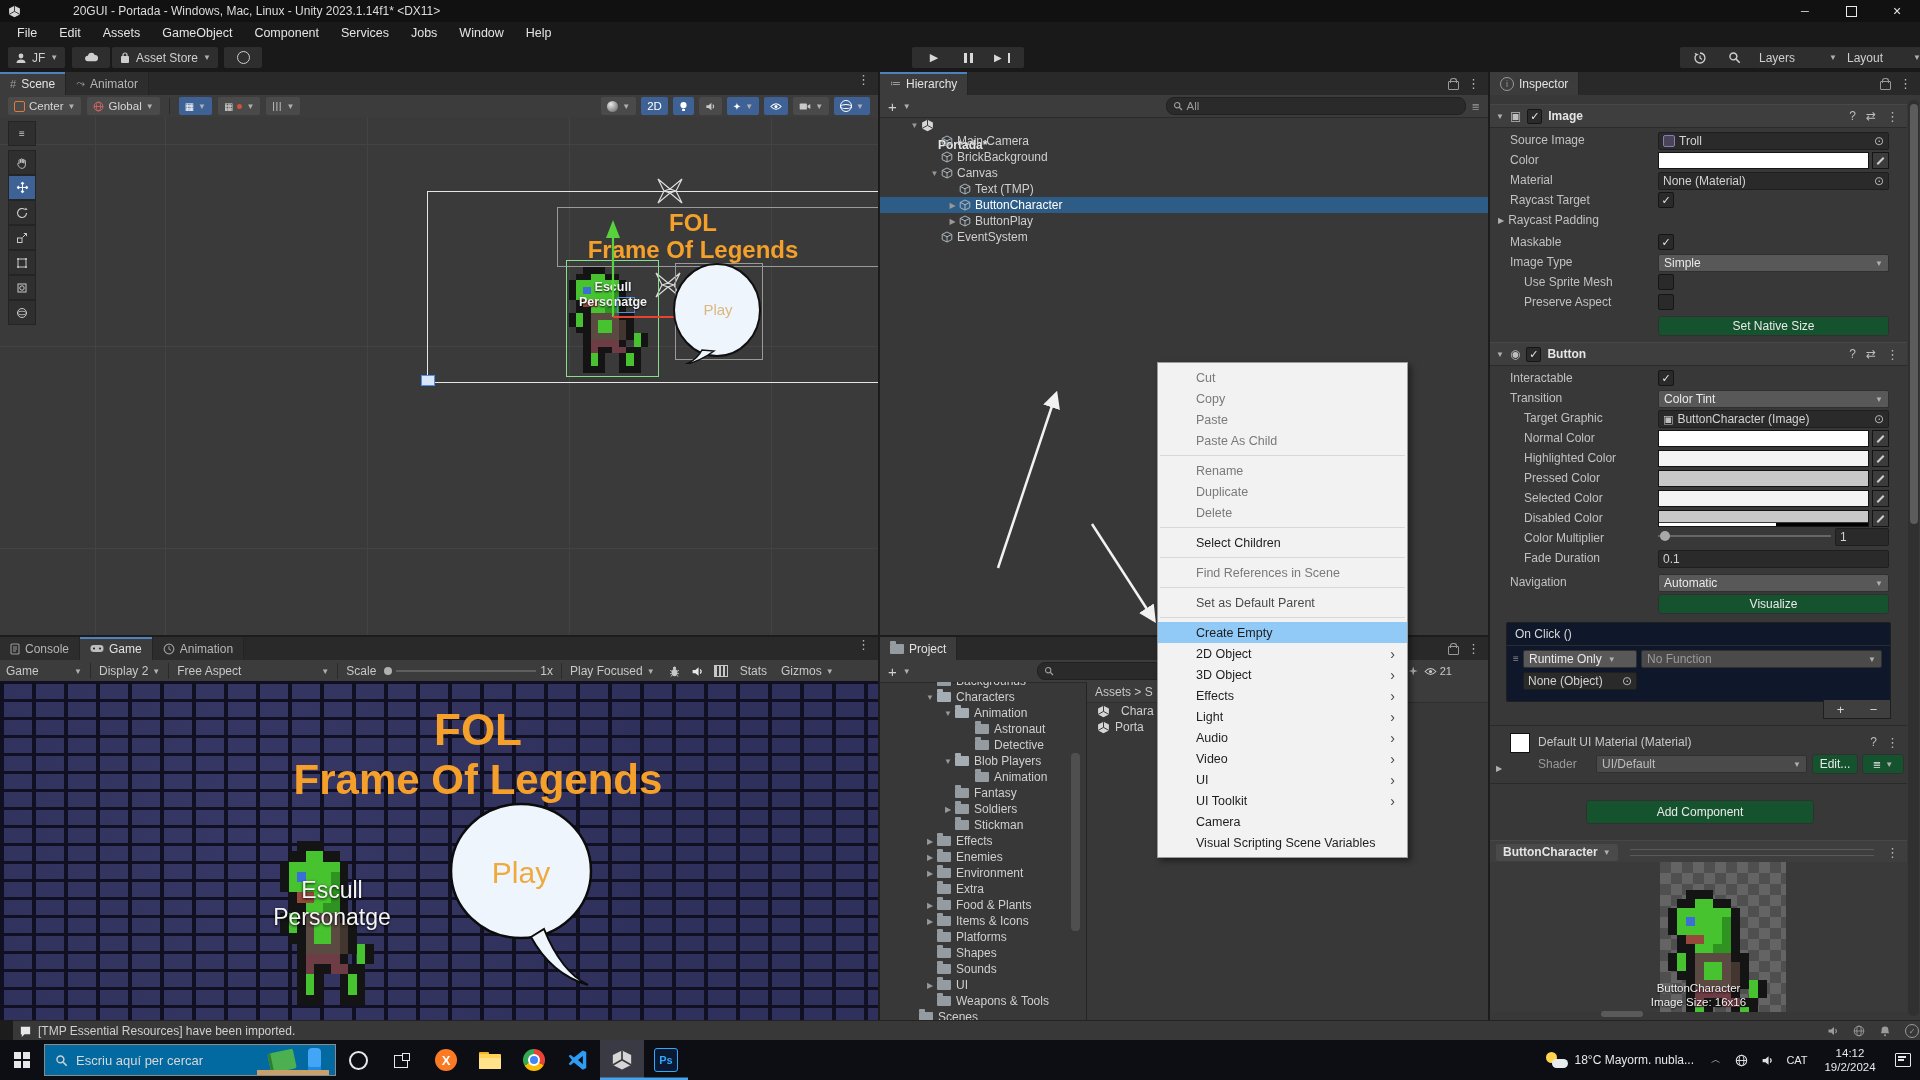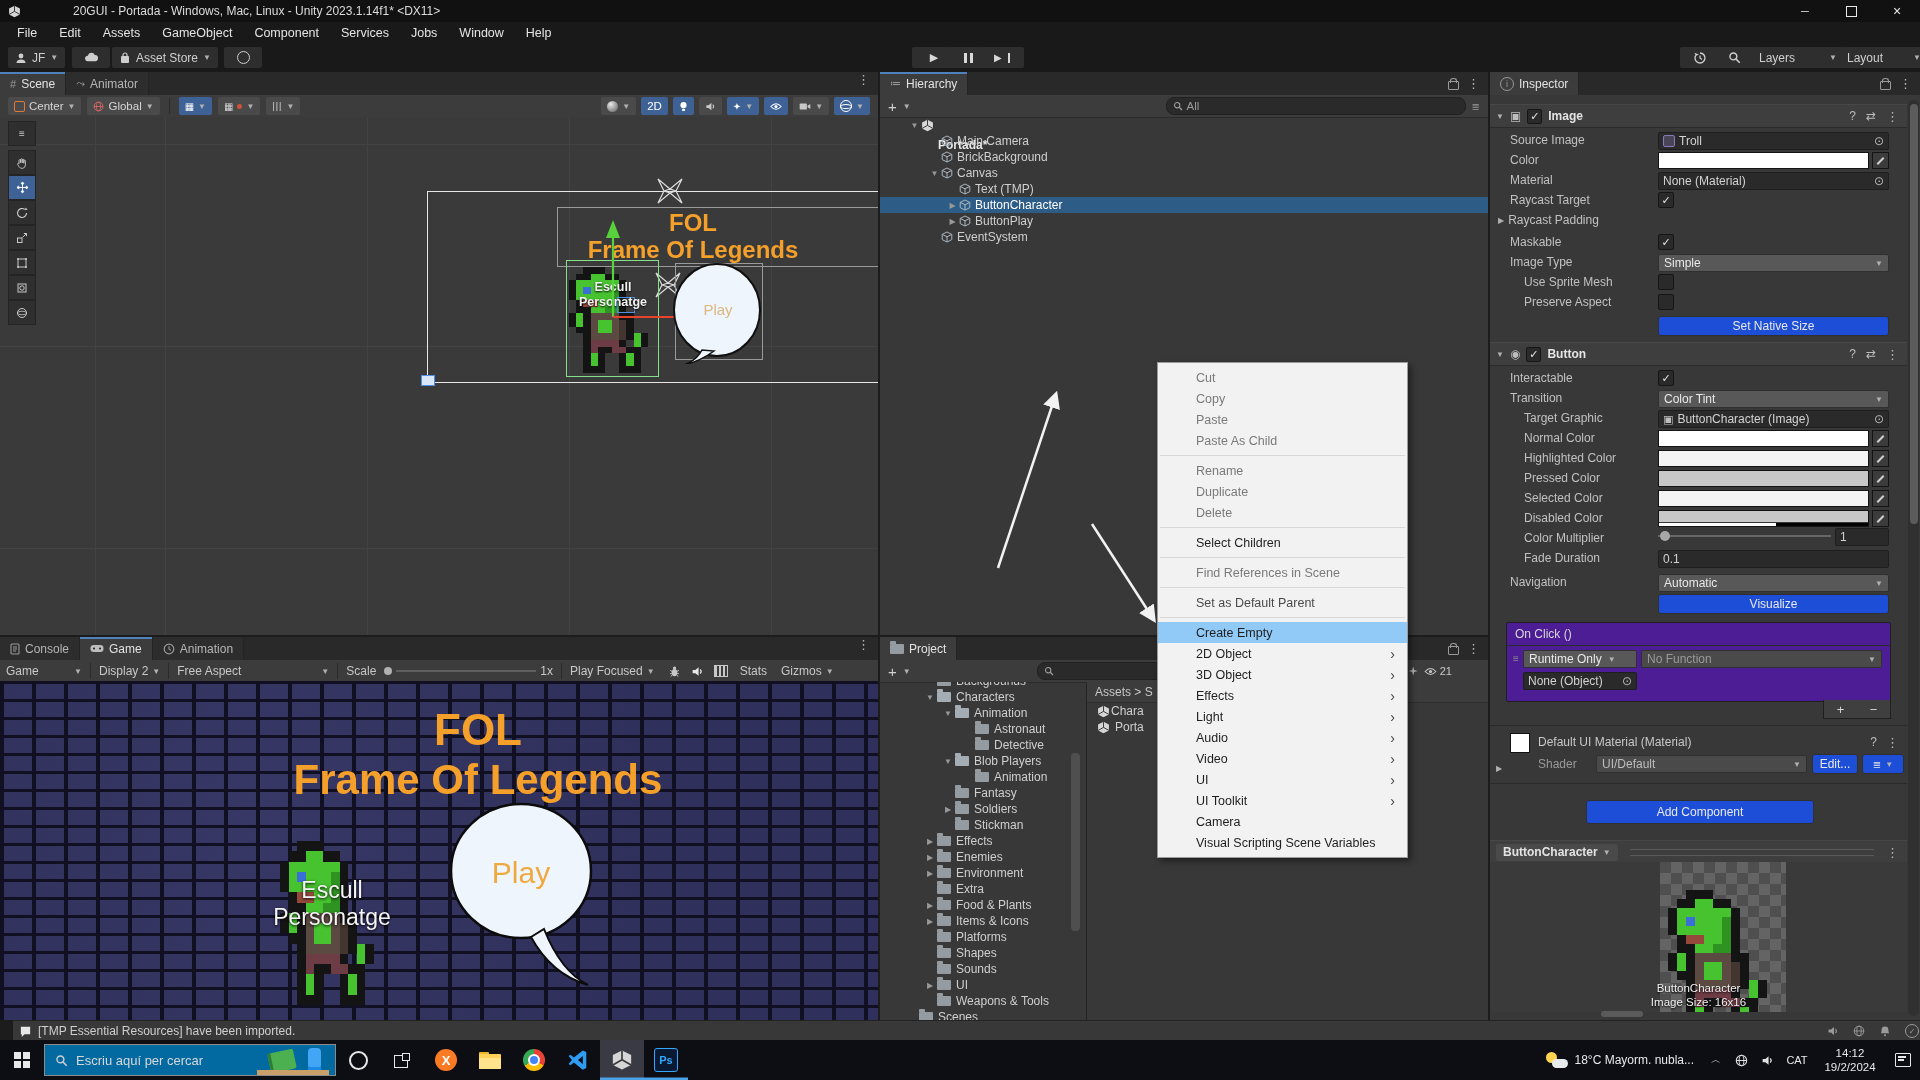--- a/index.html
+++ b/index.html
@@ -39,21 +39,21 @@
   .prow.d0{padding-left:26px;} .prow.d1{padding-left:44px;} .prow.d2{padding-left:62px;} .prow.d3{padding-left:82px;}
   .fold{width:14px;height:10px;background:#949ba1;border-radius:1px;position:relative;flex:none;margin:0 5px 0 1px;}
   .fold:before{content:'';position:absolute;left:0;top:-3px;width:6px;height:3px;background:#949ba1;border-radius:1px 1px 0 0;}
   .prow.open .fold{background:#a5adb4;} .prow.open .fold:before{background:#a5adb4;}
   
   .ilabel{position:absolute;left:20px;height:20px;display:flex;align-items:center;color:#c1c1c1;font-size:12px;white-space:nowrap;}
   .ilabel.ind{left:34px;}
   .ifield{position:absolute;left:168px;right:18px;height:16px;background:#2a2a2a;border:1px solid #1e1e1e;border-radius:2px;color:#d2d2d2;font-size:12px;display:flex;align-items:center;gap:4px;padding:0 4px;}
   .idrop{position:absolute;left:168px;right:18px;height:16px;background:#585858;border:1px solid #303030;border-radius:2px;color:#e9e9e9;font-size:12px;display:flex;align-items:center;padding:0 5px;}
   .idrop .caret{margin-left:auto;}
-  .ibtn{position:absolute;height:18px;background:#1d4ed8;border:1px solid #303030;border-radius:3px;color:#e9e9e9;font-size:12px;display:flex;align-items:center;justify-content:center;}
+  .ibtn{position:absolute;height:18px;background:#14532d;border:1px solid #303030;border-radius:3px;color:#e9e9e9;font-size:12px;display:flex;align-items:center;justify-content:center;}
   .chk{position:absolute;left:168px;width:14px;height:14px;background:#2a2a2a;border:1px solid #151515;border-radius:2px;color:#e8e8e8;font-size:11px;display:flex;align-items:center;justify-content:center;}
   .swatch{position:absolute;left:168px;right:38px;height:15px;border:1px solid #141414;}
   .pip{position:absolute;right:18px;width:15px;height:15px;background:#3c3c3c;border:1px solid #141414;display:flex;align-items:center;justify-content:center;}
   .pip:before{content:'';width:9px;height:2px;background:#cfcfcf;transform:rotate(-45deg);}
   .comphead{position:absolute;left:0;right:0;height:22px;background:#3e3e3e;border-top:1px solid #474747;border-bottom:1px solid #2b2b2b;display:flex;align-items:center;gap:6px;padding-left:6px;color:#e4e4e4;font-size:12px;font-weight:bold;}
   .objpick{margin-left:auto;color:#b8b8b8;font-size:12px;}
   
   .cmenu{left:1157px;top:362px;width:251px;background:#f2f2f2;border:1px solid #9b9b9b;box-shadow:3px 3px 6px rgba(0,0,0,.45);z-index:50;padding:4px 0;box-sizing:border-box;}
   .cm-item{height:21px;display:flex;align-items:center;padding:0 12px 0 38px;font-size:12.5px;color:#1e1e1e;}
   .cm-item .cm-sub{margin-left:auto;font-size:14px;color:#444;}
@@ -771,21 +771,21 @@
     <div class="ifield" style="top:455px">
         <span>0.1</span>
       </div>
     <div class="ilabel" style="top:477px">Navigation</div>
     <div class="idrop" style="top:479px">
         <span>Automatic</span>
         <span class="caret">▼</span>
       </div>
     <div class="ibtn" style="top:499px;left:168px;right:18px">Visualize</div>
 
-    <div class="r" style="left:16px;right:16px;top:527px;height:78px;background:#4c1d95;border:1px solid #1f1f1f;border-radius:2px">
+    <div class="r" style="left:16px;right:16px;top:527px;height:78px;background:#0f172a;border:1px solid #1f1f1f;border-radius:2px">
       <div style="height:22px;display:flex;align-items:center;padding-left:8px;color:#d8d8d8;font-size:12px;border-bottom:1px solid #2c2c2c">
           <span>On Click ()</span>
         </div>
       <div style="position:absolute;left:6px;top:30px;color:#8a8a8a;font-size:10px">≡</div>
       <div class="idrop" style="left:16px;right:auto;width:102px;top:27px">
           <span>Runtime Only</span>
           <span class="caret" style="margin-left:6px">▼</span>
         </div>
       <div class="idrop" style="left:134px;right:8px;top:27px;background:#4a4a4a;color:#9a9a9a">
           <span>No Function</span>
@@ -1316,21 +1316,21 @@
   <div class="r" style="left:206px;top:45px;right:0;bottom:0;border-left:1px solid #242424">
     <div style="height:20px;display:flex;align-items:center;padding-left:8px;color:#c8c8c8;font-size:12px;background:#3c3c3c;border-bottom:1px solid #2e2e2e">
         <span>Assets &gt; S</span>
       </div>
     <div>
 
     <div class="prow" style="padding-left:10px">
           <svg width="13" height="13">
             <use href="#ulogo"></use>
           </svg>
-          <span style="margin-left:1px">Chara</span>
+          <span style="margin-left:11px">Chara</span>
         </div>
         <div class="prow" style="padding-left:10px">
           <svg width="13" height="13">
             <use href="#ulogo"></use>
           </svg>
           <span style="margin-left:5px">Porta</span>
         </div>
       </div>
     <div class="r" style="left:514px;bottom:3px;width:42px;height:6px;background:#5a5a5a;border-radius:3px"></div>
   </div>

